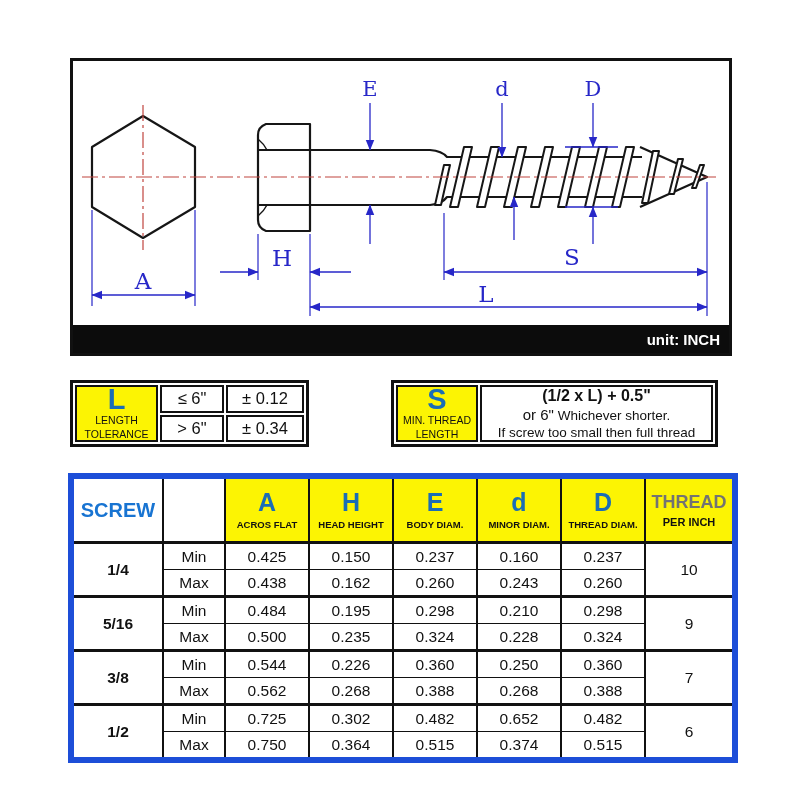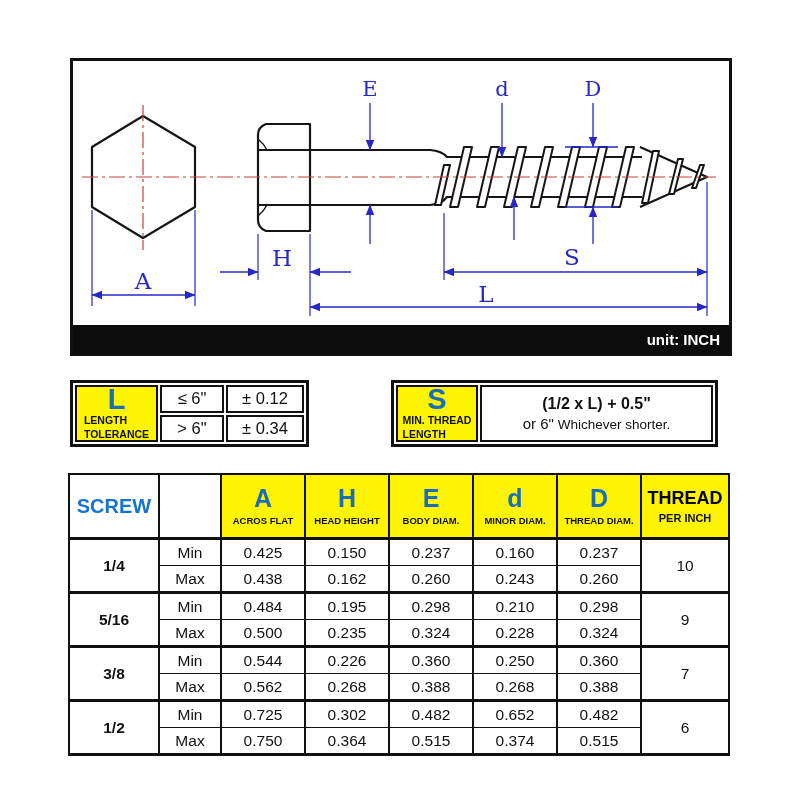--- a/index.html
+++ b/index.html
@@ -18,40 +18,40 @@
   .dim { stroke:#2727c8; stroke-width:1.3; fill:none; }
   .lbl { fill:#2727c8; font-family:"DejaVu Serif", serif; font-size:23px; text-anchor:middle; }
   .lbl-sm { font-size:21px; }
   .unit-text { fill:#ffffff; font-family:"Liberation Sans", sans-serif; font-weight:bold; font-size:15px; text-anchor:end; }
   
   .mini { position:absolute; top:380px; height:67px; box-sizing:border-box;
           border:3px solid #111; background:#fff; padding:2px; display:flex; gap:2px; }
   .mini-sym { background:#fcf403; border:2px solid #111; box-sizing:border-box;
               display:flex; flex-direction:column; align-items:center; justify-content:center; }
   .sym-letter { color:#1a6db6; font-weight:bold; font-size:29px; line-height:0.9; }
-  .sym-title  { font-weight:bold; font-size:10.5px; line-height:1.25; margin-top:2px; }
+  .sym-title  { font-weight:normal; font-size:10.5px; line-height:1.25; text-align:center; margin-top:2px; }
   .l-grid { display:grid; grid-template-columns:64px 78px; grid-template-rows:1fr 1fr; gap:2px; }
   .l-cell { border:2px solid #111; box-sizing:border-box; display:flex; align-items:center; justify-content:center; font-size:16.5px; }
   .s-right { border:2px solid #111; box-sizing:border-box; flex:1; display:flex; flex-direction:column;
              align-items:center; justify-content:center; line-height:1.22; }
   .s-formula { font-weight:bold; font-size:16px; }
   .s-alt1 { font-size:15px; }
   .s-alt2, .s-note { font-size:13.5px; }
   
   .spec { position:absolute; left:68px; top:473px; border-collapse:collapse; table-layout:fixed; }
   .spec th, .spec td { border:2px solid #111; padding:0; text-align:center; vertical-align:middle; }
-  .spec { border:1px solid #1d4ed8; }
+  .spec { border:6px solid #1d4ed8; }
   .spec th { height:62px; border-bottom:3px solid #111; }
   .spec td { height:25px; font-size:15.5px; }
   .col-screw { width:88px; } .col-mm { width:60px; } .col-v { width:82px; } .col-t { width:86px; }
   .screw-h { color:#1874d2; font-weight:bold; font-size:20px; background:#fff; }
   .yh { background:#fcf403; }
   .yh .letter { color:#1a6db6; font-weight:bold; font-size:25px; line-height:1; }
   .yh .desc { font-weight:bold; font-size:9.5px; margin-top:4px; }
-  .thread-h .t1 { color:#000000; font-weight:bold; font-size:18px; line-height:1; }
+  .thread-h .t1 { color:#737373; font-weight:bold; font-size:18px; line-height:1; }
   .thread-h .t2 { font-weight:bold; font-size:11px; margin-top:5px; }
   .size-cell { font-weight:bold; font-size:15.5px; border-top:3px solid #111 !important; border-bottom:3px solid #111 !important; }
   .tpi-cell  { font-size:15px; border-top:3px solid #111 !important; border-bottom:3px solid #111 !important; }
   .mm-cell { font-size:12.5px; }
   tr.r-min td { border-top:3px solid #111; border-bottom:1px solid #111; }
   tr.r-max td { border-top:1px solid #111; border-bottom:3px solid #111; }
 </style>
 </head>
 <body>
 
@@ -157,20 +157,21 @@
     <div class="sym-title">
       <div>MIN. THREAD</div>
       <div>LENGTH</div>
     </div>
   </div>
   <div class="s-right">
     <div class="s-formula">(1/2 x L) + 0.5"</div>
     <div>
       <span class="s-alt1">or 6"</span><span class="s-alt2"> Whichever shorter.</span>
     </div>
+    <div class="s-note">If screw too small then full thread</div>
   </div>
 </div>
 
 <table class="spec">
   <tbody>
       <tr>
     <th class="screw-h col-screw">SCREW</th>
     <th class="col-mm"></th>
     <th class="yh col-v">
       <div class="letter">A</div>

